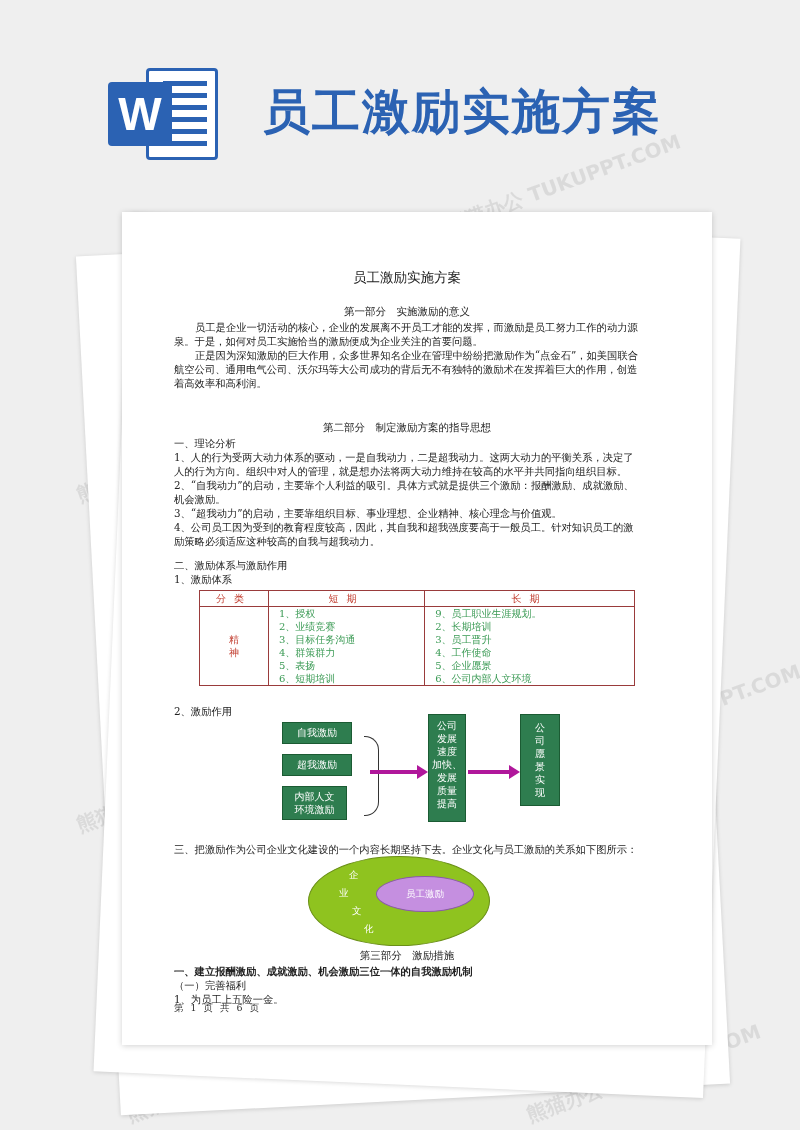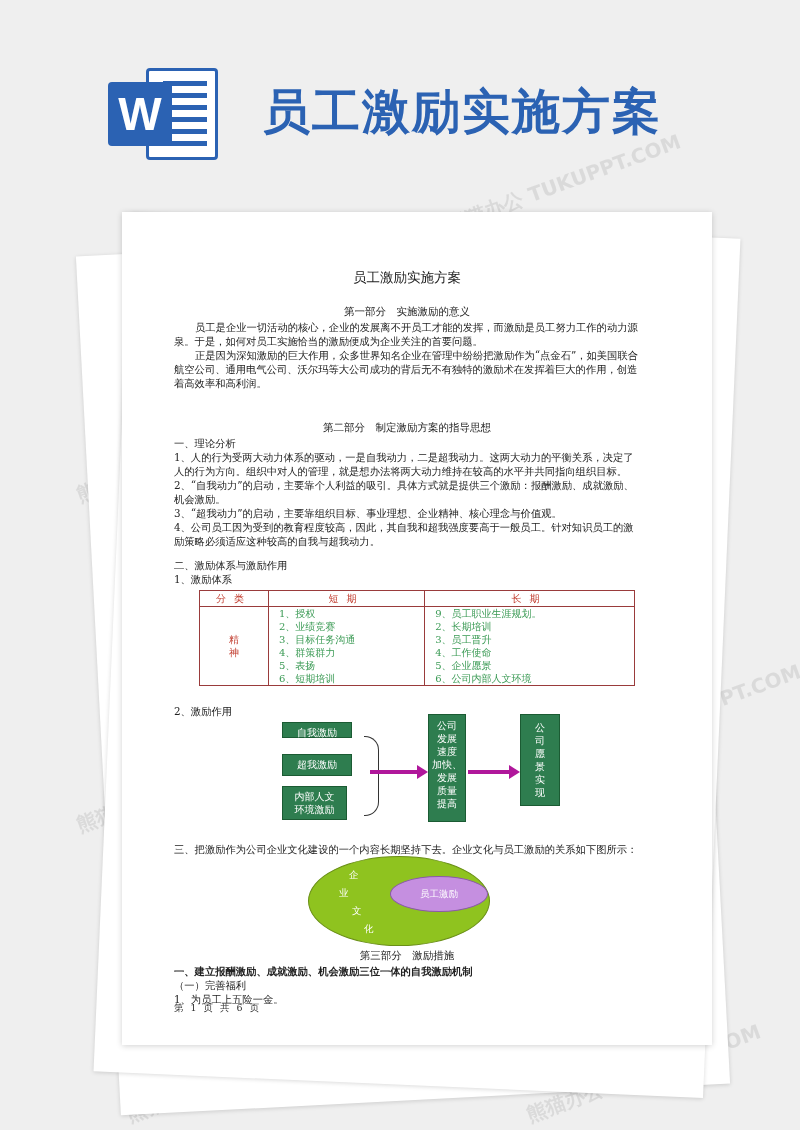--- a/index.html
+++ b/index.html
@@ -29,21 +29,21 @@
   .green{color:#3a9a54;}
 
   .diagram{position:relative;height:120px;margin-top:4px;}
   .gbox{position:absolute;background:#2e7d4f;border:1px solid #1b5b33;color:#fff;font-size:10px;line-height:13px;text-align:center;box-sizing:border-box;}
   .brace{position:absolute;left:190px;top:14px;width:14px;height:78px;border:1.5px solid #333;border-left:none;border-radius:0 14px 14px 0;}
   .arrow{position:absolute;height:4px;background:#b0179b;}
   .arrow::after{content:"";position:absolute;right:-10px;top:-5px;border-left:11px solid #b0179b;border-top:7px solid transparent;border-bottom:7px solid transparent;}
 
   .ellipse-wrap{position:relative;height:88px;}
   .outer-ell{position:absolute;left:134px;top:0;width:180px;height:88px;background:#8fc31f;border:1px solid #6a8f17;border-radius:50%;}
-  .inner-ell{position:absolute;left:216px;top:20px;width:96px;height:34px;background:#c58fe0;border:1px solid #8a5aa8;border-radius:50%;color:#fff;font-size:9.5px;line-height:34px;text-align:center;}
+  .inner-ell{position:absolute;left:202px;top:20px;width:96px;height:34px;background:#c58fe0;border:1px solid #8a5aa8;border-radius:50%;color:#fff;font-size:9.5px;line-height:34px;text-align:center;}
   .ell-char{position:absolute;color:#fff;font-size:9.5px;}
 
   .footer{position:absolute;left:52px;top:790px;font-size:9.5px;color:#333;letter-spacing:2px;}
 </style>
 </head>
 <body>
 
 <div class="header">
   <div class="word-logo">
     <div class="doc">
@@ -116,21 +116,21 @@
           <div>6、公司内部人文环境</div>
         </td>
       </tr>
     </tbody>
       </table>
 
     <div style="height:18px"></div>
     <p>2、激励作用</p>
 
     <div class="diagram">
-      <div class="gbox" style="left:108px;top:0;width:70px;height:16px;line-height:20px">自我激励</div>
+      <div class="gbox" style="left:108px;top:0;width:70px;height:22px;line-height:20px">自我激励</div>
       <div class="gbox" style="left:108px;top:32px;width:70px;height:22px;line-height:20px">超我激励</div>
       <div class="gbox" style="left:108px;top:64px;width:65px;height:34px;padding-top:3px;white-space:pre-line">内部人文
 环境激励</div>
       <div class="brace"></div>
       <div class="arrow" style="left:196px;top:48px;width:48px"></div>
       <div class="gbox" style="left:254px;top:-8px;width:38px;height:108px;padding-top:4px">
         <div>公司</div>
         <div>发展</div>
         <div>速度</div>
         <div>加快、</div>

